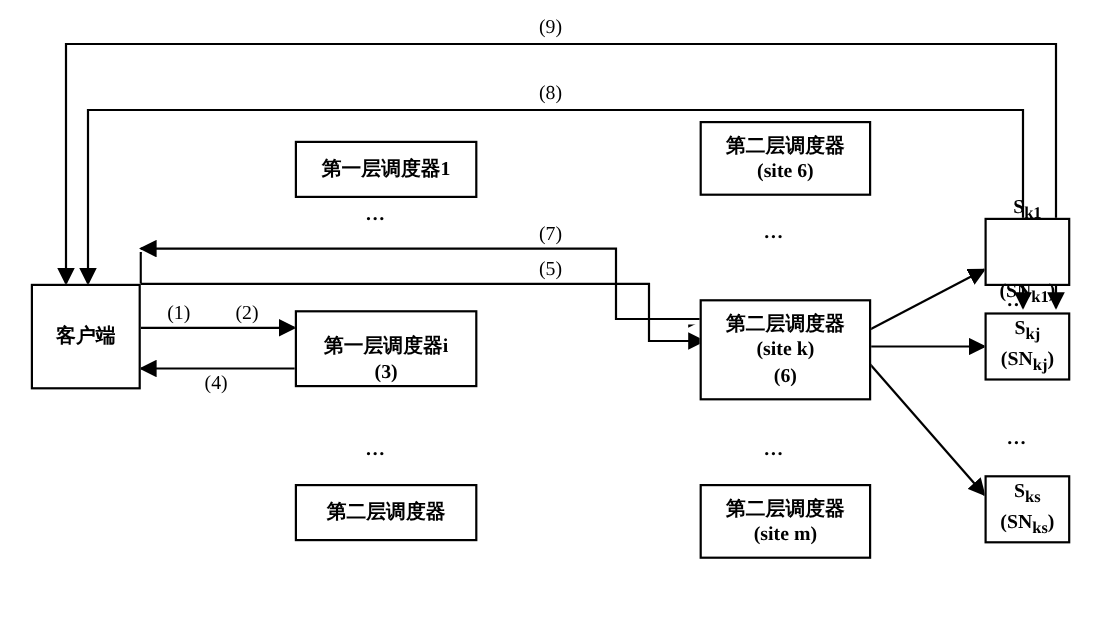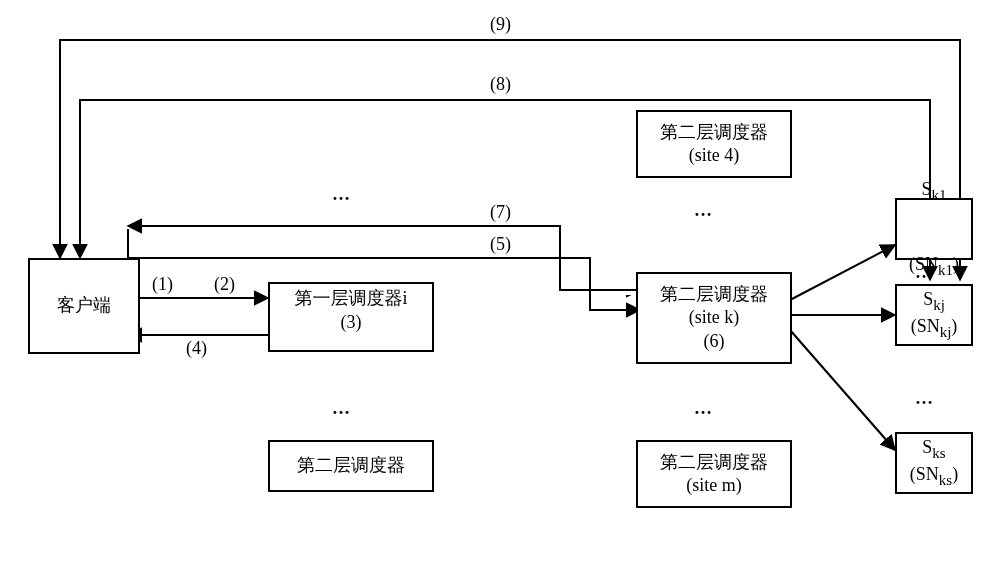--- a/index.html
+++ b/index.html
@@ -21,21 +21,22 @@
     position: absolute;
     border: 2px solid #000;
     background: #fff;
     display: flex;
     flex-direction: column;
     align-items: center;
     justify-content: center;
     text-align: center;
     line-height: 1.3;
     box-sizing: border-box;
-    padding: 16px 6px;
+    padding: 0 6px;
+    font-weight: bold;
   }
   .lbl {
     position: absolute;
     text-align: center;
     white-space: nowrap;
   }
   .dots {
     position: absolute;
     letter-spacing: 6px;
     font-weight: bold;
@@ -86,37 +87,40 @@
   </defs>
 
   <rect x="129" y="226" width="520" height="40" fill="#fff"></rect>
   <rect x="555" y="260" width="90" height="35" fill="#fff"></rect>
 
   <path d="M640 290 L560 290 L560 226 L128 226" stroke="#000" stroke-width="2" fill="none" marker-end="url(#ah2)"></path>
 
   <path d="M128 258 L590 258 L590 310 L640 310" stroke="#000" stroke-width="2" fill="none" marker-end="url(#ah2)"></path>
 </svg>
 
-<div class="box" style="left:28px; top:258px; width:112px; height:96px;">
+<div class="box" style="left:28px; top:258px; width:100px; height:96px;">
   <span>客户端</span>
 </div>
 
+<div class="box" style="left:268px; top:128px; width:166px; height:52px;">
+  <span>第一层调度器1</span>
+</div>
 
 <div class="box" style="left:268px; top:282px; width:166px; height:70px;justify-content:flex-end;">
   <span>第一层调度器i</span>
   <span>(3)</span>
 </div>
 
 <div class="box" style="left:268px; top:440px; width:166px; height:52px;">
   <span>第二层调度器</span>
 </div>
 
 <div class="box" style="left:636px; top:110px; width:156px; height:68px;">
   <span>第二层调度器</span>
-  <span>(site 4)</span>
+  <span>(site 6)</span>
 </div>
 
 <div class="box" style="left:636px; top:272px; width:156px; height:92px;">
   <span>第二层调度器</span>
   <span>(site k)</span>
   <span>(6)</span>
 </div>
 
 <div class="box" style="left:636px; top:440px; width:156px; height:68px;">
   <span>第二层调度器</span>

